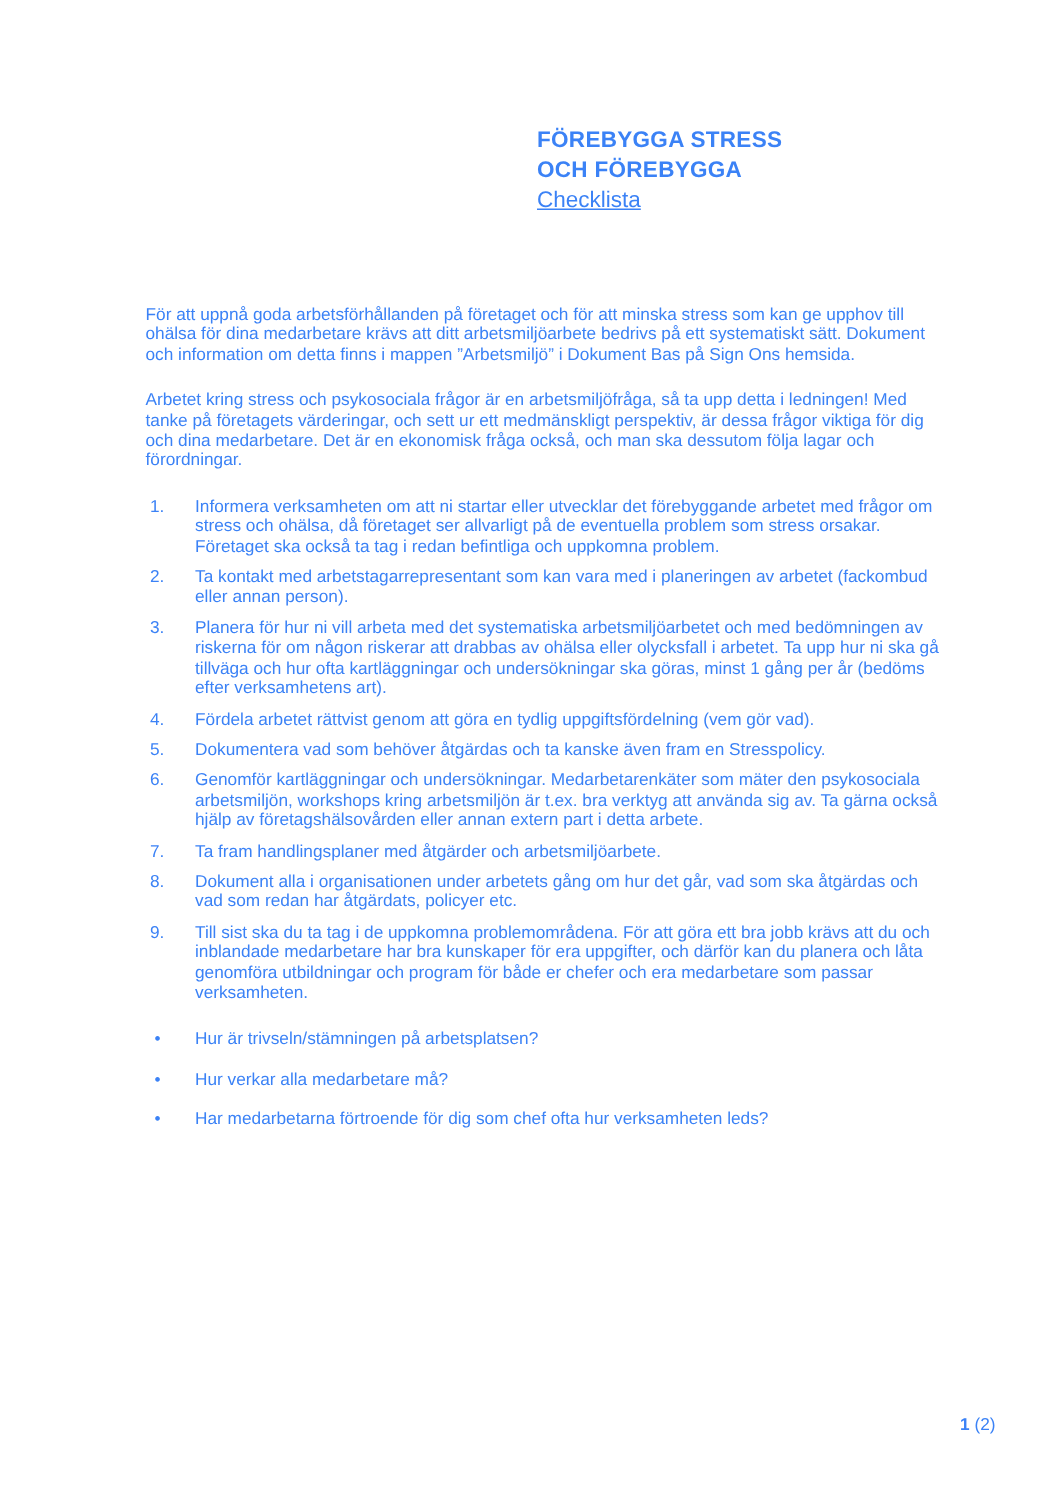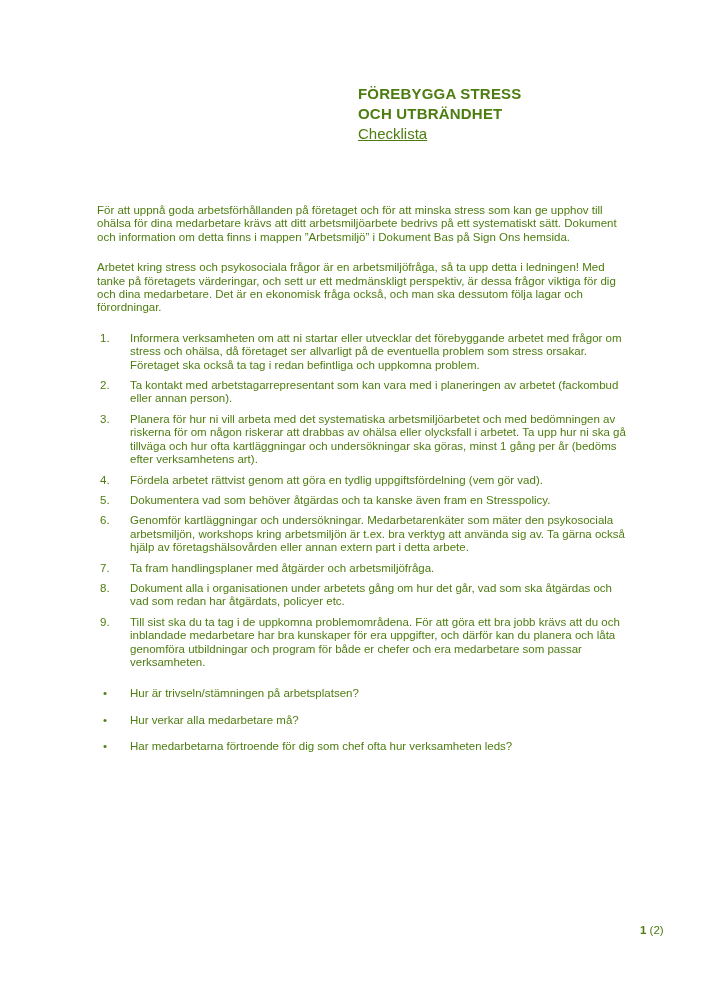--- a/index.html
+++ b/index.html
@@ -5,21 +5,21 @@
   html, body {
     margin: 0;
     padding: 0;
     background: #ffffff;
   }
   .page {
     position: relative;
     width: 707px;
     height: 1000px;
     background: #ffffff;
-    color: #4d7c0f;
+    color: #3b82f6;
     font-family: "Liberation Sans", sans-serif;
     overflow: hidden;
   }
   .title-block {
     position: absolute;
     left: 358px;
     top: 84px;
   }
   .title-line {
     font-size: 15px;
@@ -70,37 +70,37 @@
     flex: 0 0 33px;
     padding-left: 6px;
     box-sizing: border-box;
   }
   .itxt {
     flex: 1 1 auto;
   }
   .footer {
     position: absolute;
     left: 640px;
-    top: 924px;
+    top: 944px;
     font-size: 11.5px;
     line-height: 13px;
     white-space: nowrap;
   }
   .footer .pnum {
     font-weight: bold;
   }
 </style>
 </head>
 <body>
 
 <div class="page">
 
   <div class="title-block">
     <div class="title-line">FÖREBYGGA STRESS</div>
-    <div class="title-line">OCH UTBRÄNDHET</div>
+    <div class="title-line">OCH FÖREBYGGA</div>
     <div class="subtitle">Checklista</div>
   </div>
 
   <div class="content">
 
     <p class="para">För att uppnå goda arbetsförhållanden på företaget och för att minska stress som kan ge upphov till ohälsa för dina medarbetare krävs att ditt arbetsmiljöarbete bedrivs på ett systematiskt sätt. Dokument och information om detta finns i mappen ”Arbetsmiljö” i Dokument Bas på Sign Ons hemsida.</p>
     <p class="para">Arbetet kring stress och psykosociala frågor är en arbetsmiljöfråga, så ta upp detta i ledningen! Med tanke på företagets värderingar, och sett ur ett medmänskligt perspektiv, är dessa frågor viktiga för dig och dina medarbetare. Det är en ekonomisk fråga också, och man ska dessutom följa lagar och förordningar.</p>
 
 
     <div class="num-item">
@@ -122,21 +122,21 @@
     <div class="num-item">
       <span class="num">5.</span>
       <span class="itxt">Dokumentera vad som behöver åtgärdas och ta kanske även fram en Stresspolicy.</span>
     </div>
     <div class="num-item">
       <span class="num">6.</span>
       <span class="itxt">Genomför kartläggningar och undersökningar. Medarbetarenkäter som mäter den psykosociala arbetsmiljön, workshops kring arbetsmiljön är t.ex. bra verktyg att använda sig av. Ta gärna också hjälp av företagshälsovården eller annan extern part i detta arbete.</span>
     </div>
     <div class="num-item">
       <span class="num">7.</span>
-      <span class="itxt">Ta fram handlingsplaner med åtgärder och arbetsmiljöfråga.</span>
+      <span class="itxt">Ta fram handlingsplaner med åtgärder och arbetsmiljöarbete.</span>
     </div>
     <div class="num-item">
       <span class="num">8.</span>
       <span class="itxt">Dokument alla i organisationen under arbetets gång om hur det går, vad som ska åtgärdas och vad som redan har åtgärdats, policyer etc.</span>
     </div>
     <div class="num-item last">
       <span class="num">9.</span>
       <span class="itxt">Till sist ska du ta tag i de uppkomna problemområdena. För att göra ett bra jobb krävs att du och inblandade medarbetare har bra kunskaper för era uppgifter, och därför kan du planera och låta genomföra utbildningar och program för både er chefer och era medarbetare som passar verksamheten.</span>
     </div>
 

